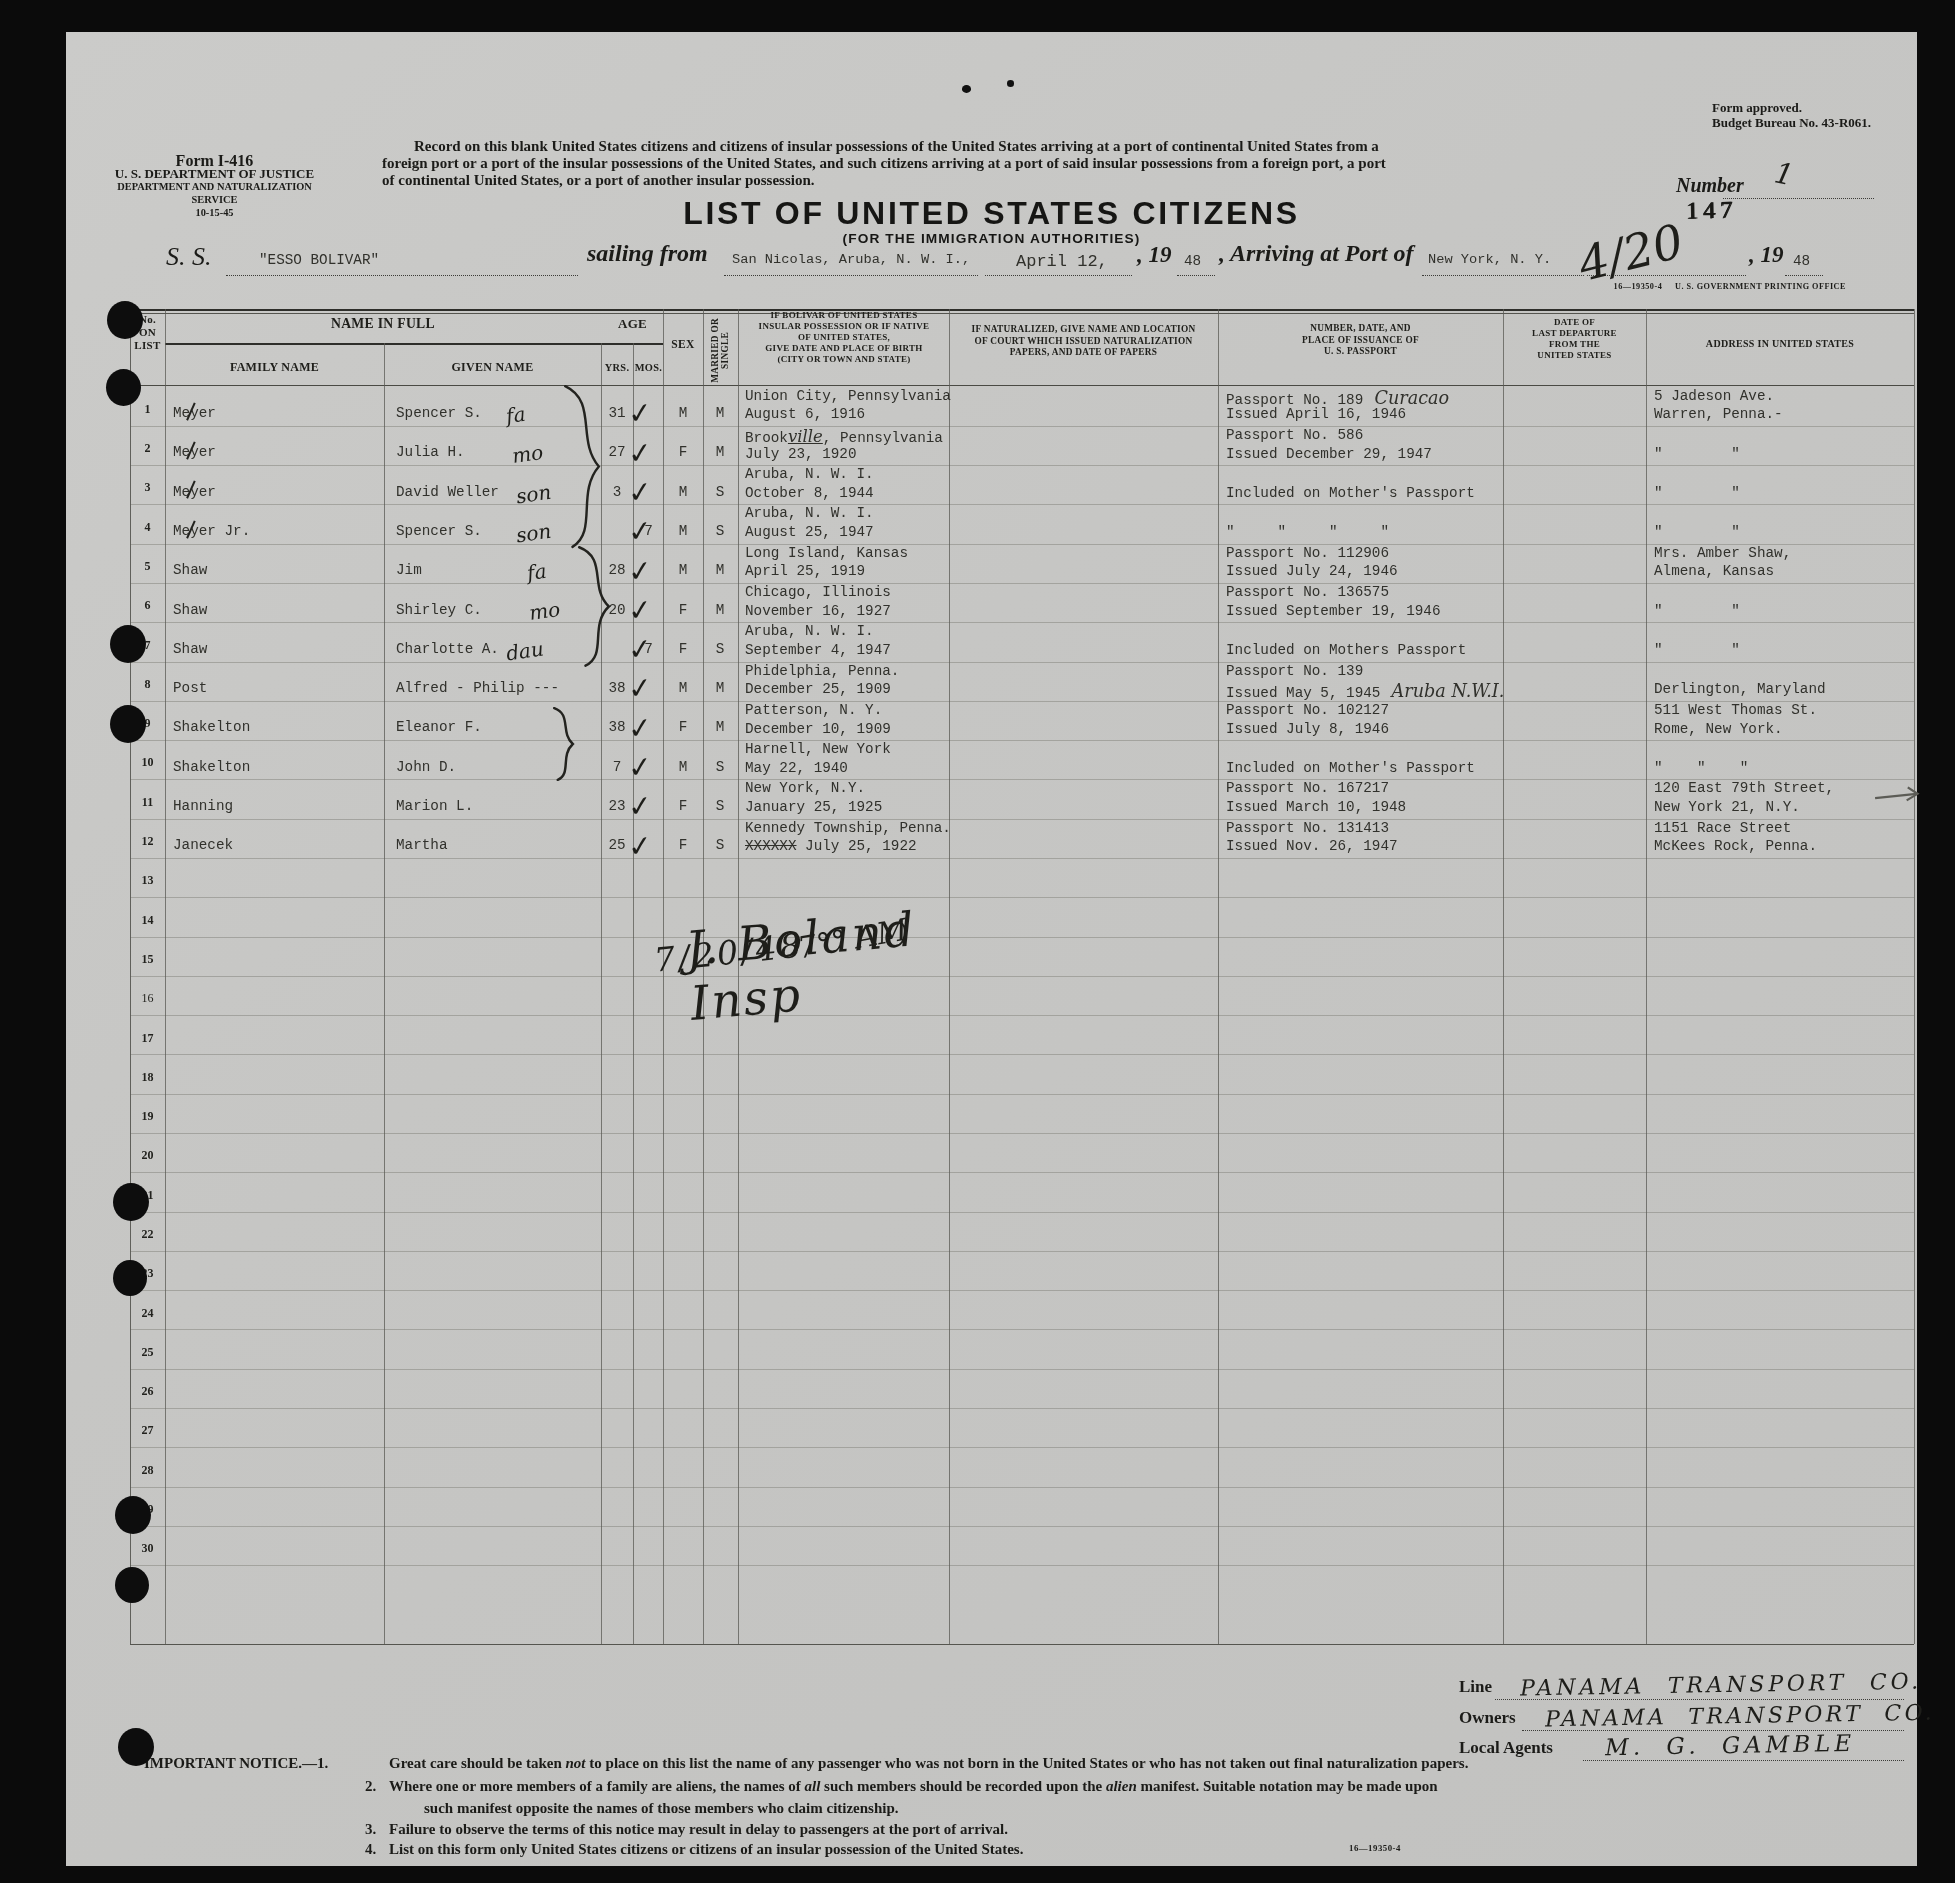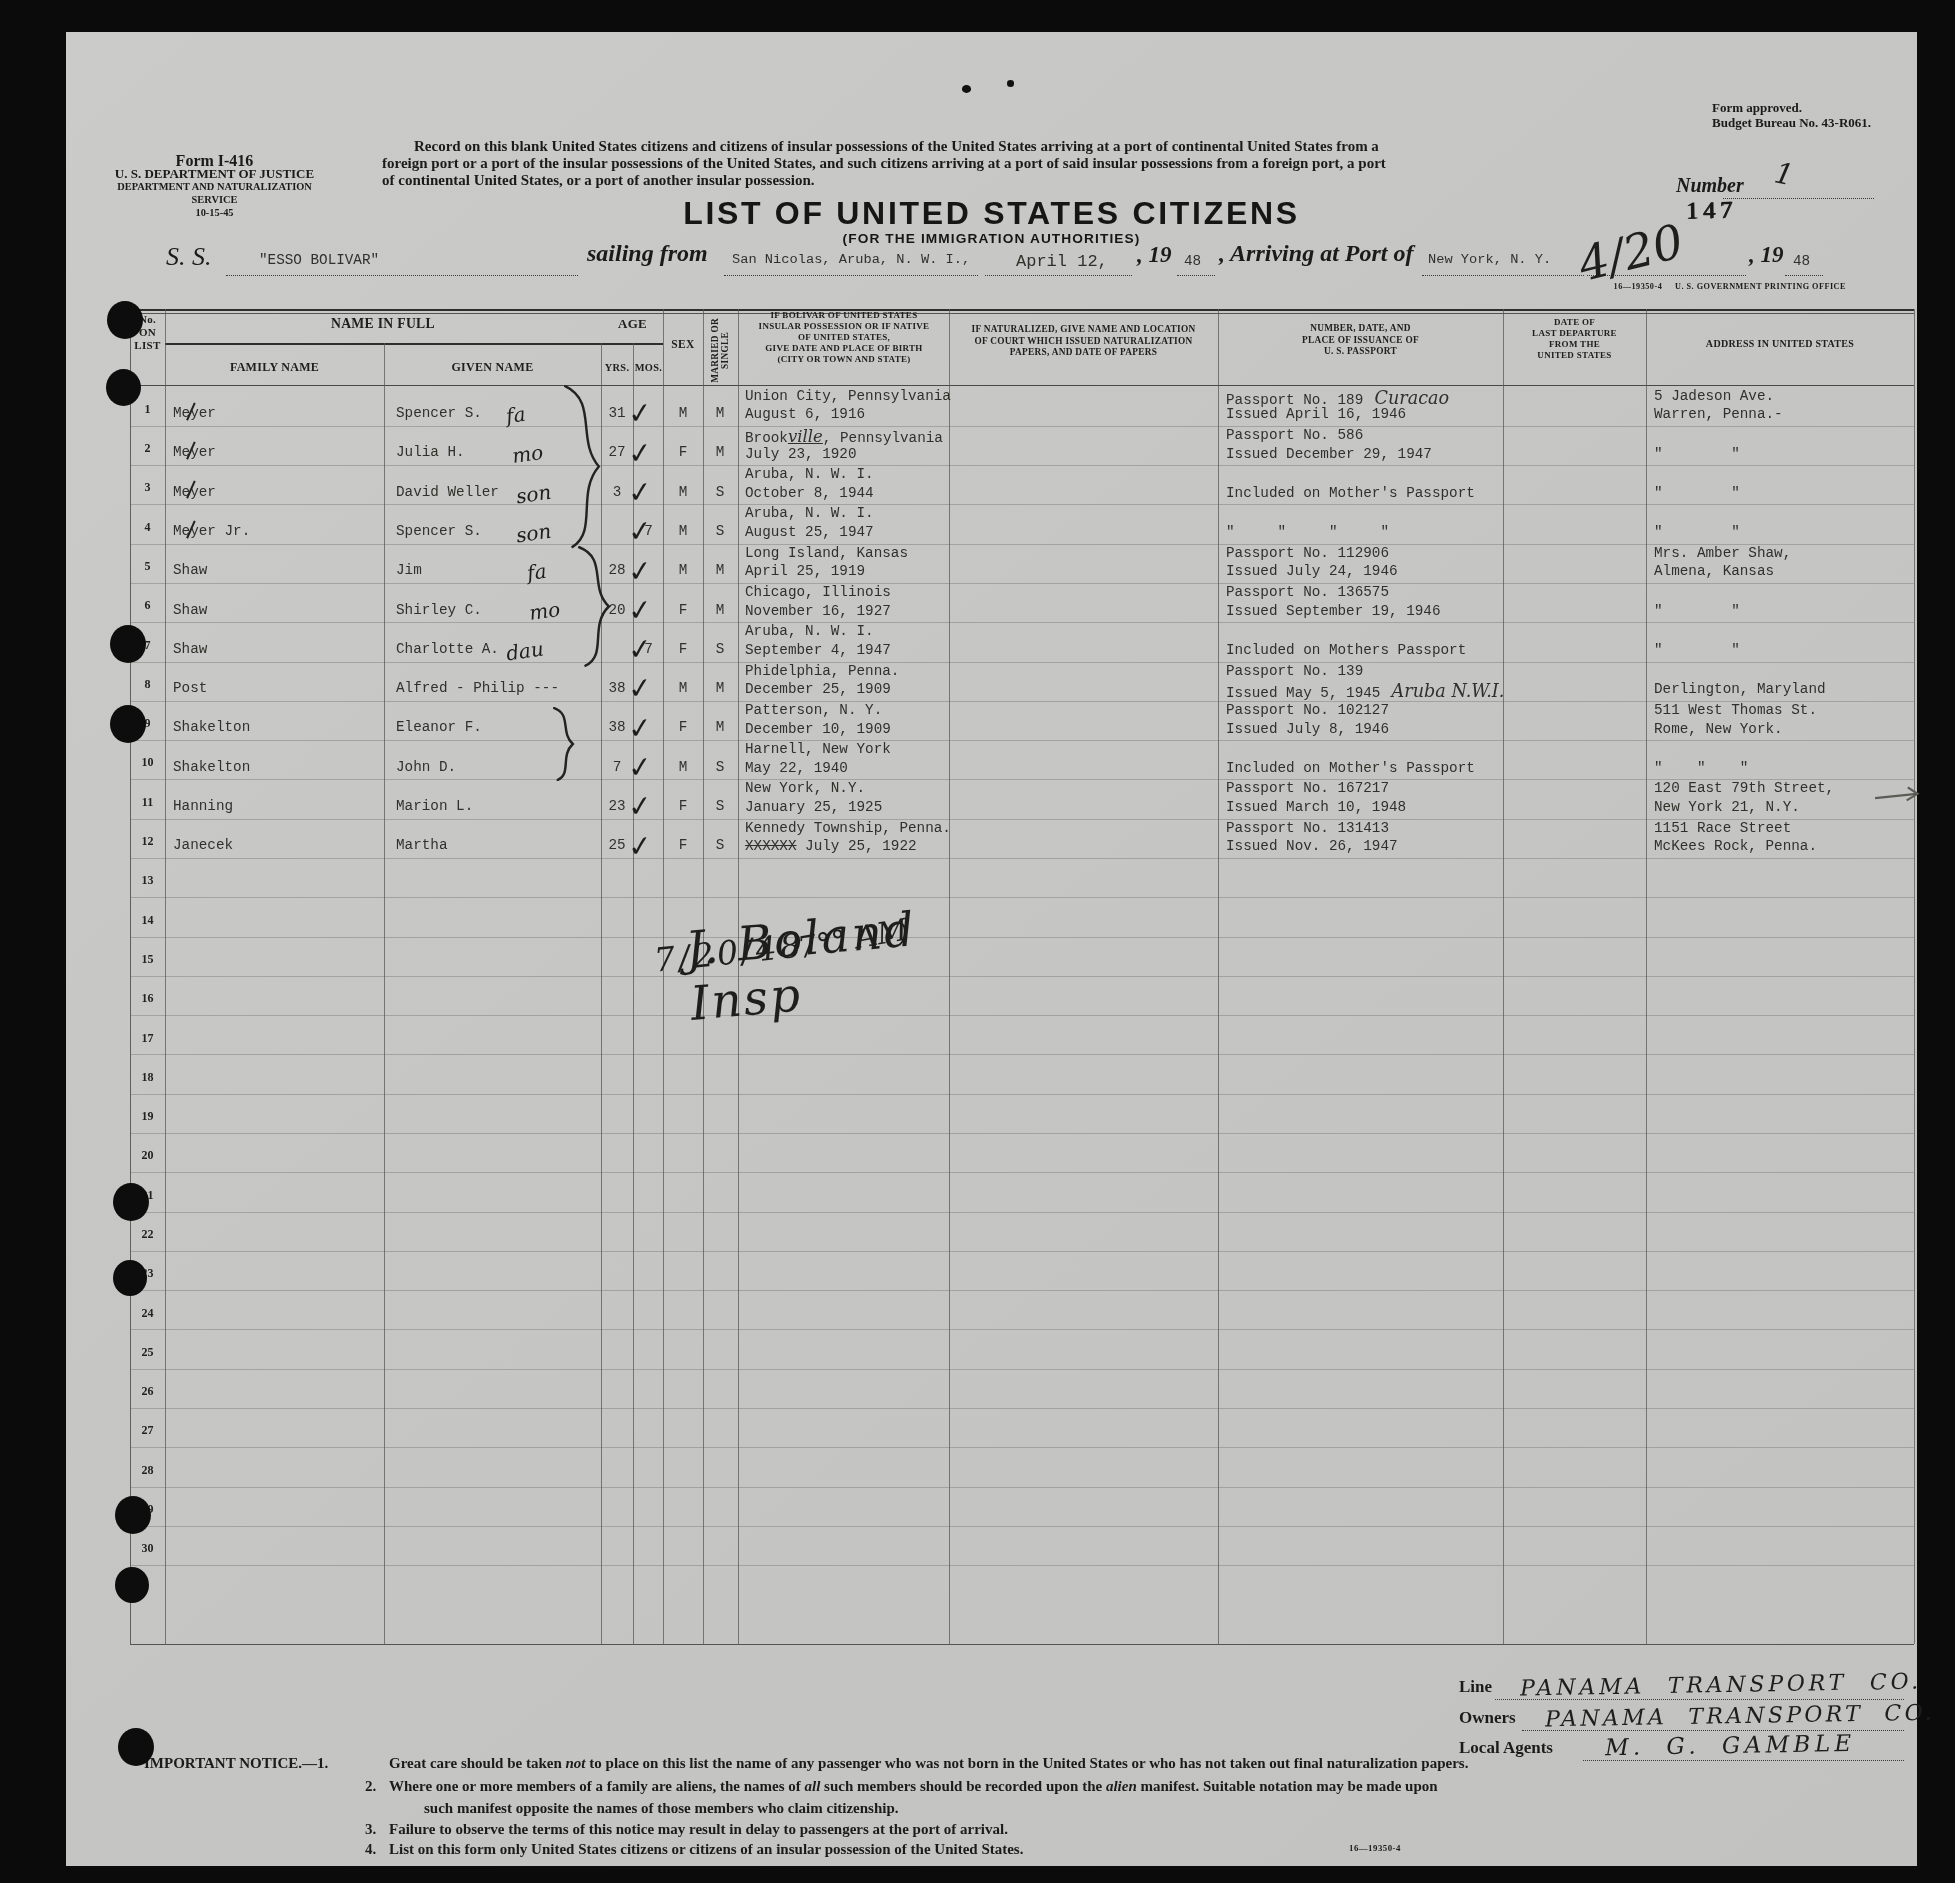--- a/index.html
+++ b/index.html
@@ -188,21 +188,21 @@
         <div class="serif" style="position: absolute; left: 64px; top: 566px; width: 35px; text-align: center; font-size: 12px; font-weight: bold; color: rgb(34, 34, 30);">6</div>
         <div class="serif" style="position: absolute; left: 64px; top: 606px; width: 35px; text-align: center; font-size: 12px; font-weight: bold; color: rgb(34, 34, 30);">7</div>
         <div class="serif" style="position: absolute; left: 64px; top: 645px; width: 35px; text-align: center; font-size: 12px; font-weight: bold; color: rgb(34, 34, 30);">8</div>
         <div class="serif" style="position: absolute; left: 64px; top: 684px; width: 35px; text-align: center; font-size: 12px; font-weight: bold; color: rgb(34, 34, 30);">9</div>
         <div class="serif" style="position: absolute; left: 64px; top: 723px; width: 35px; text-align: center; font-size: 12px; font-weight: bold; color: rgb(34, 34, 30);">10</div>
         <div class="serif" style="position: absolute; left: 64px; top: 763px; width: 35px; text-align: center; font-size: 12px; font-weight: bold; color: rgb(34, 34, 30);">11</div>
         <div class="serif" style="position: absolute; left: 64px; top: 802px; width: 35px; text-align: center; font-size: 12px; font-weight: bold; color: rgb(34, 34, 30);">12</div>
         <div class="serif" style="position: absolute; left: 64px; top: 841px; width: 35px; text-align: center; font-size: 12px; font-weight: bold; color: rgb(34, 34, 30);">13</div>
         <div class="serif" style="position: absolute; left: 64px; top: 881px; width: 35px; text-align: center; font-size: 12px; font-weight: bold; color: rgb(34, 34, 30);">14</div>
         <div class="serif" style="position: absolute; left: 64px; top: 920px; width: 35px; text-align: center; font-size: 12px; font-weight: bold; color: rgb(34, 34, 30);">15</div>
-        <div class="serif" style="position: absolute; left: 64px; top: 959px; width: 35px; text-align: center; font-size: 12px; font-weight: bold; color: rgb(34, 34, 30);">16</div>
+        <div class="serif" style="position: absolute; left: 64px; top: 959px; width: 35px; text-align: center; font-size: 12px; font-weight: normal; color: rgb(34, 34, 30);">16</div>
         <div class="serif" style="position: absolute; left: 64px; top: 999px; width: 35px; text-align: center; font-size: 12px; font-weight: bold; color: rgb(34, 34, 30);">17</div>
         <div class="serif" style="position: absolute; left: 64px; top: 1038px; width: 35px; text-align: center; font-size: 12px; font-weight: bold; color: rgb(34, 34, 30);">18</div>
         <div class="serif" style="position: absolute; left: 64px; top: 1077px; width: 35px; text-align: center; font-size: 12px; font-weight: bold; color: rgb(34, 34, 30);">19</div>
         <div class="serif" style="position: absolute; left: 64px; top: 1116px; width: 35px; text-align: center; font-size: 12px; font-weight: bold; color: rgb(34, 34, 30);">20</div>
         <div class="serif" style="position: absolute; left: 64px; top: 1156px; width: 35px; text-align: center; font-size: 12px; font-weight: bold; color: rgb(34, 34, 30);">21</div>
         <div class="serif" style="position: absolute; left: 64px; top: 1195px; width: 35px; text-align: center; font-size: 12px; font-weight: bold; color: rgb(34, 34, 30);">22</div>
         <div class="serif" style="position: absolute; left: 64px; top: 1234px; width: 35px; text-align: center; font-size: 12px; font-weight: bold; color: rgb(34, 34, 30);">23</div>
         <div class="serif" style="position: absolute; left: 64px; top: 1274px; width: 35px; text-align: center; font-size: 12px; font-weight: bold; color: rgb(34, 34, 30);">24</div>
         <div class="serif" style="position: absolute; left: 64px; top: 1313px; width: 35px; text-align: center; font-size: 12px; font-weight: bold; color: rgb(34, 34, 30);">25</div>
         <div class="serif" style="position: absolute; left: 64px; top: 1352px; width: 35px; text-align: center; font-size: 12px; font-weight: bold; color: rgb(34, 34, 30);">26</div>

